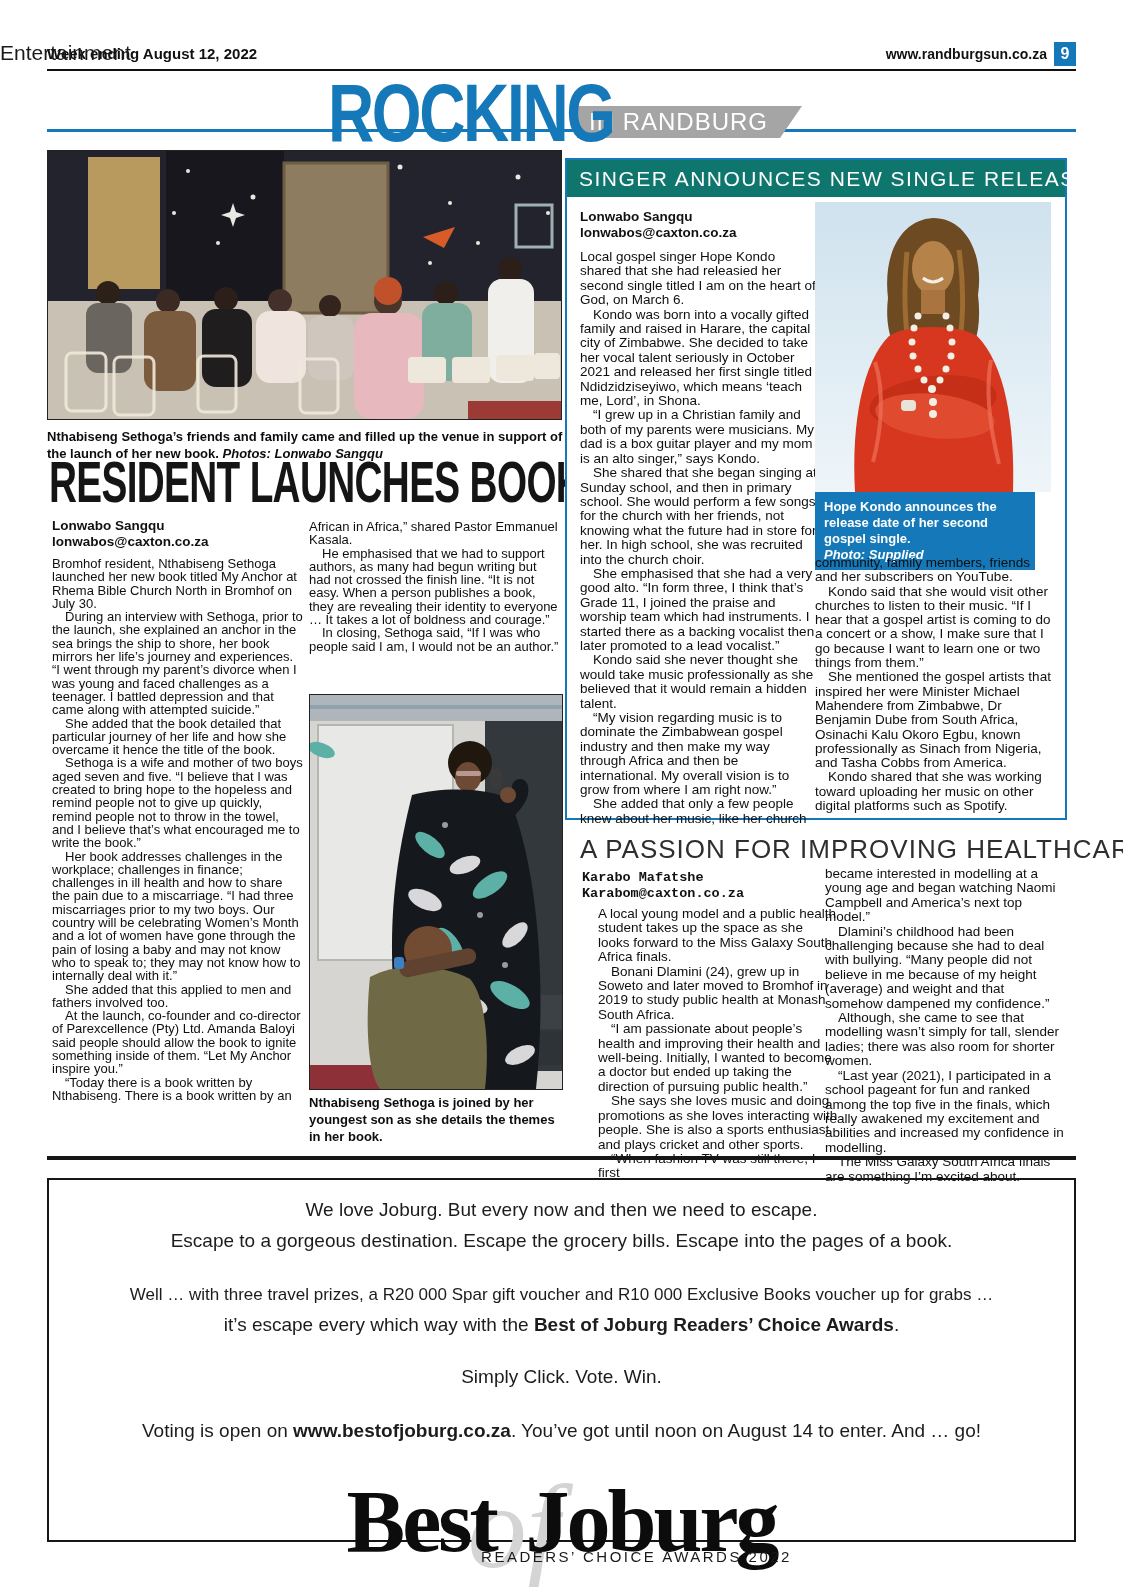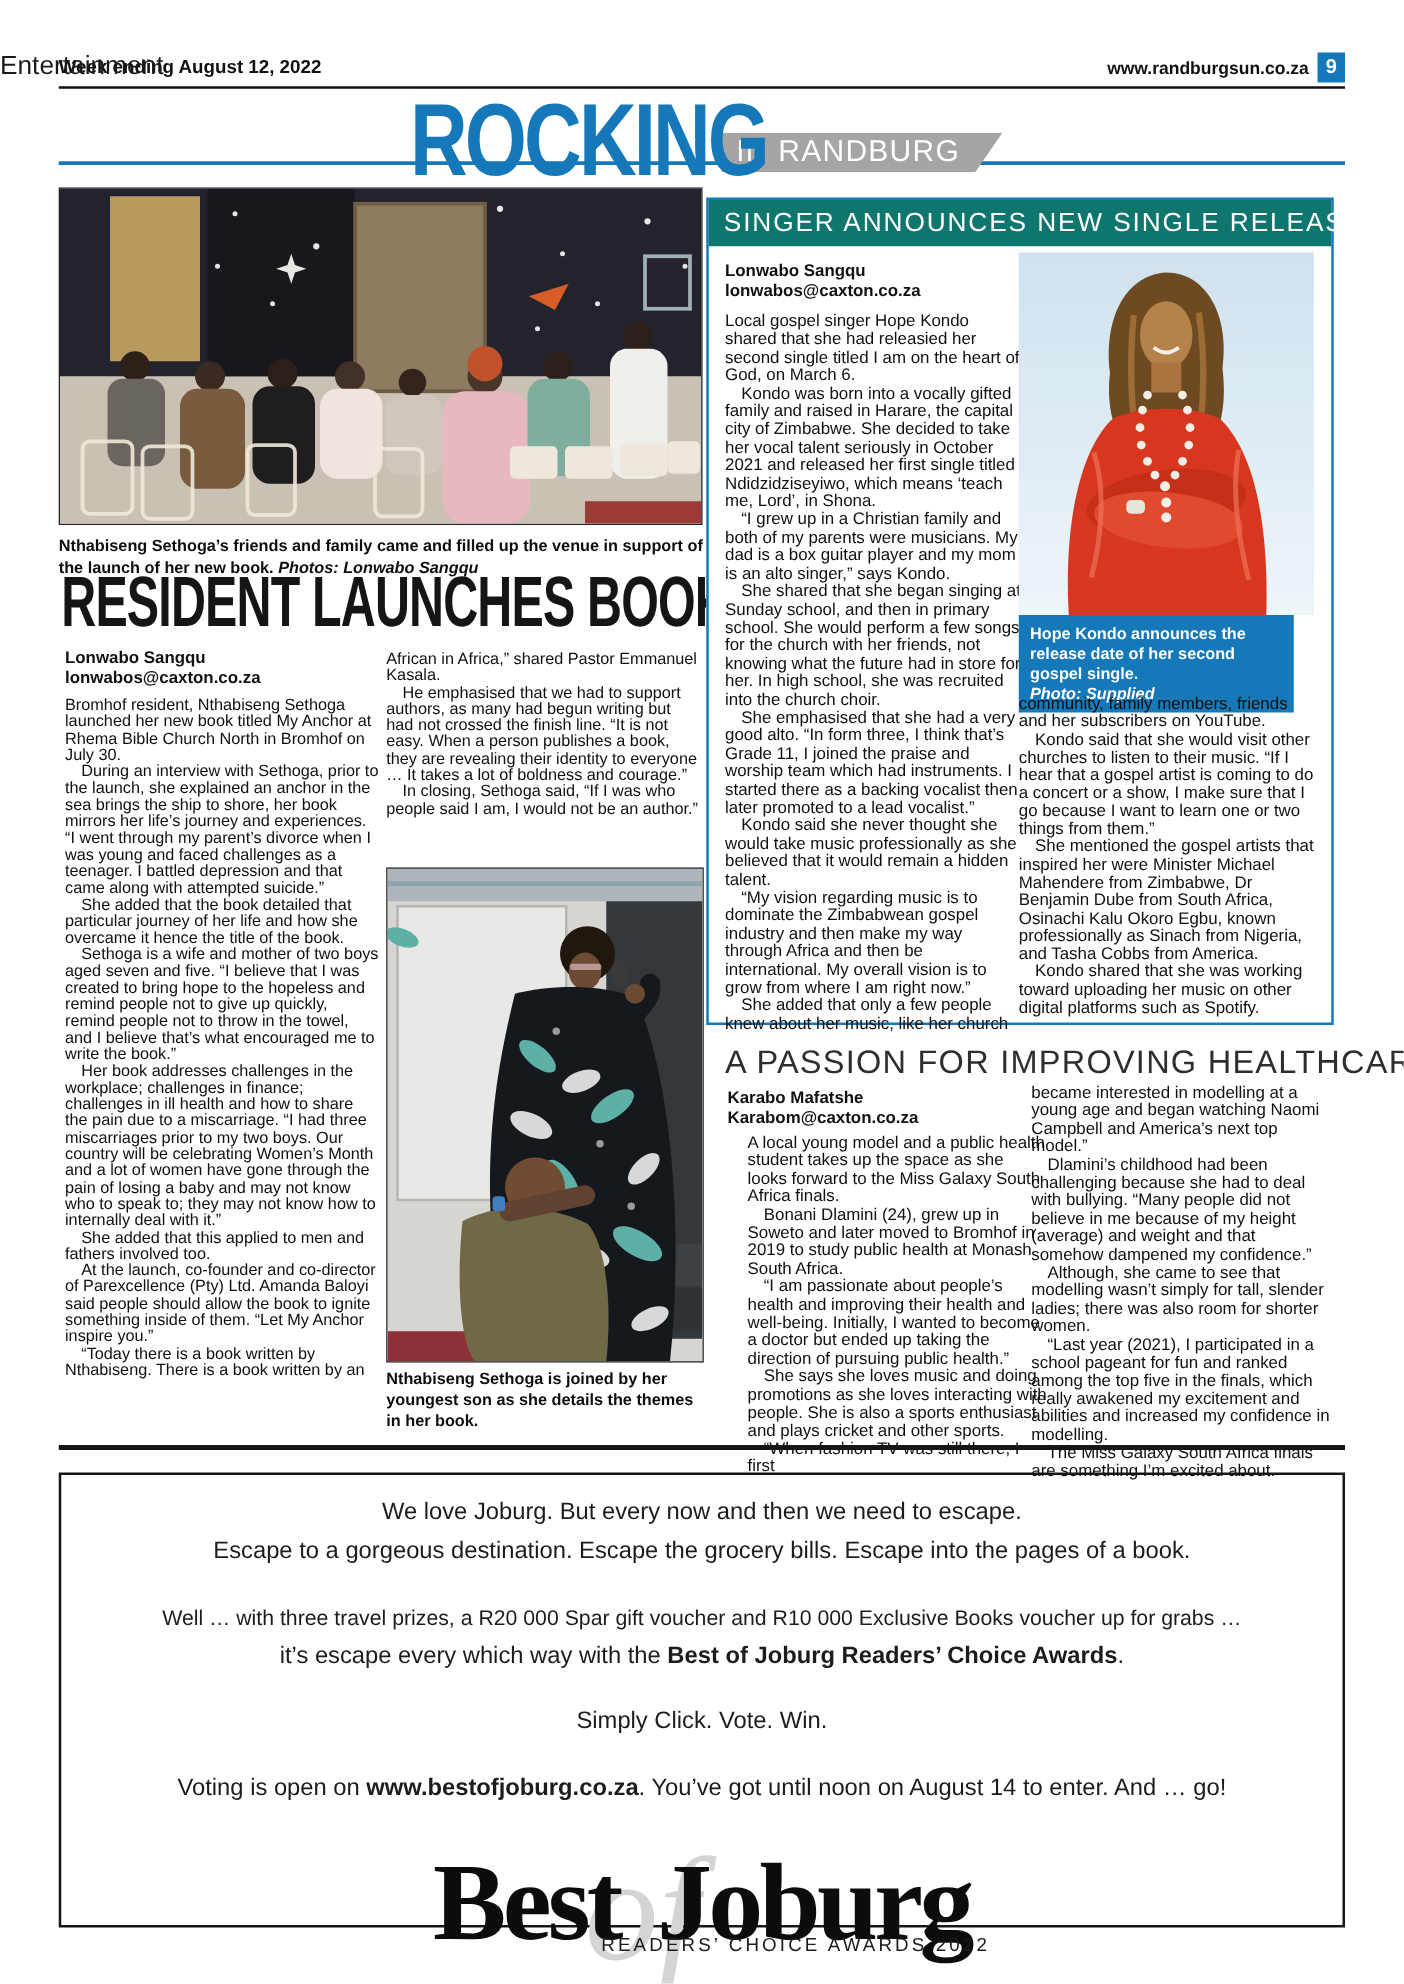--- a/index.html
+++ b/index.html
@@ -291,21 +291,21 @@
     </div>
     <div class="singer-col2 body-text bt2" style="line-height:14.3px;">
       <p>community, family members, friends and her subscribers on YouTube.</p>
       <p>Kondo said that she would visit other churches to listen to their music. “If I hear that a gospel artist is coming to do a concert or a show, I make sure that I go because I want to learn one or two things from them.”</p>
       <p>She mentioned the gospel artists that inspired her were Minister Michael Mahendere from Zimbabwe, Dr Benjamin Dube from South Africa, Osinachi Kalu Okoro Egbu, known professionally as Sinach from Nigeria, and Tasha Cobbs from America.</p>
       <p>Kondo shared that she was working toward uploading her music on other digital platforms such as Spotify.</p>
     </div>
   </div>
 
   <div class="abs health-head">A PASSION FOR IMPROVING HEALTHCARE</div>
-  <div class="abs byline" style="left:582px;top:870px;">
+  <div class="abs byline" style="left:582px;top:870px;font-family:Liberation Mono, monospace;">
     <div>Karabo Mafatshe</div>
     <div>Karabom@caxton.co.za</div>
   </div>
   <div class="abs body-text bt2" style="left:598px;top:907px;width:240px;">
     <p>A local young model and a public health student takes up the space as she looks forward to the Miss Galaxy South Africa finals.</p>
     <p>Bonani Dlamini (24), grew up in Soweto and later moved to Bromhof in 2019 to study public health at Monash South Africa.</p>
     <p>“I am passionate about people’s health and improving their health and well-being. Initially, I wanted to become a doctor but ended up taking the direction of pursuing public health.”</p>
     <p>She says she loves music and doing promotions as she loves interacting with people. She is also a sports enthusiast and plays cricket and other sports.</p>
     <p>“When fashion TV was still there, I first</p>
   </div>

